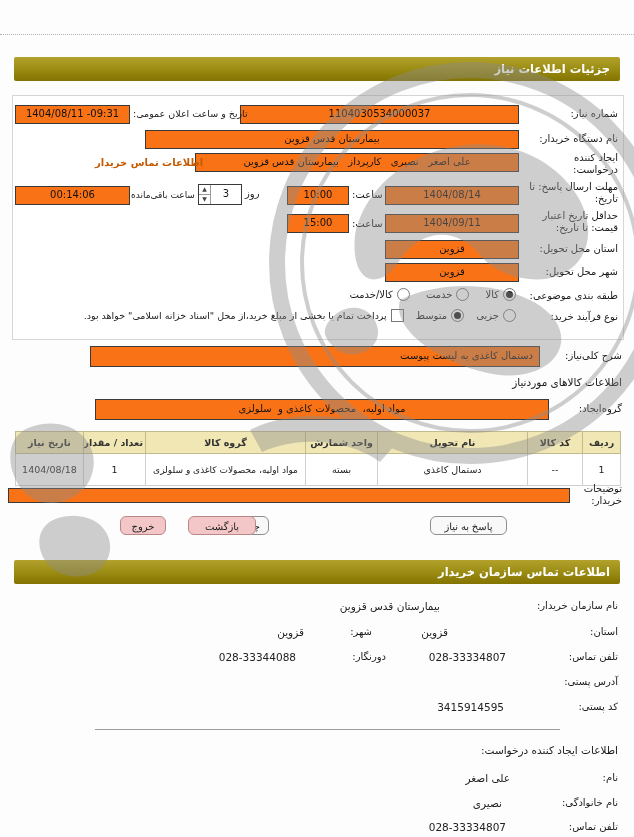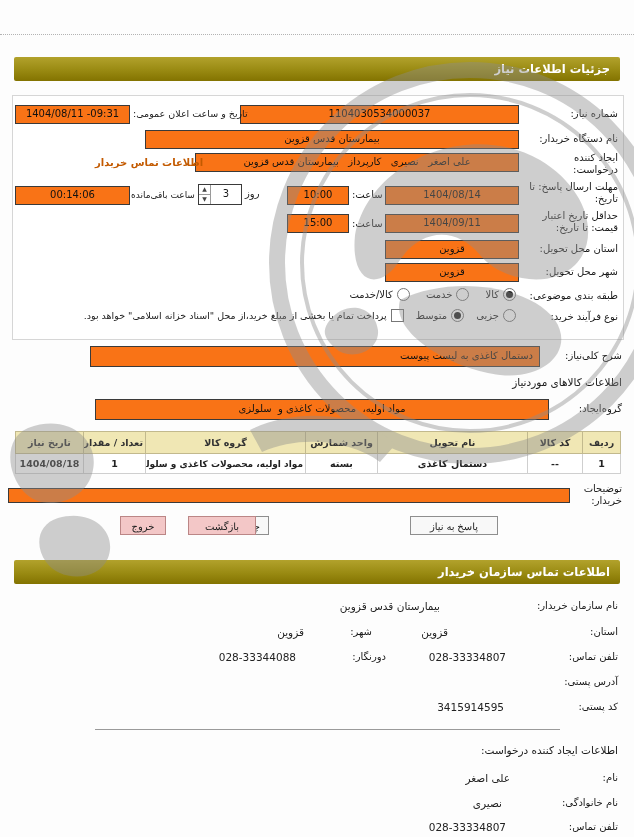--- a/index.html
+++ b/index.html
@@ -25,23 +25,23 @@
   .checkbox{display:inline-block;width:11px;height:11px;border:1px solid #777;background:#fff;flex:0 0 auto;}
   .spinner{position:absolute;left:198px;top:184px;width:42px;height:19px;border:1px solid #3a3a3a;background:#fff;display:flex;direction:ltr;}
   .spin-arrows{width:11px;border-right:1px solid #9a9a9a;display:flex;flex-direction:column;}
   .spin-up,.spin-down{flex:1;font-size:6px;line-height:8px;text-align:center;color:#444;}
   .spin-up{border-bottom:1px solid #9a9a9a;}
   .spin-up::before{content:"▲";}
   .spin-down::before{content:"▼";}
   .spin-val{flex:1;text-align:center;font-size:10px;line-height:18px;}
   .goods-table{position:absolute;left:15px;top:431px;width:605px;border-collapse:collapse;table-layout:fixed;font-size:9.5px;}
   .goods-table th{background:#f0e7b4;border:1px solid #c2b98d;height:21px;font-weight:bold;color:#333;padding:0 2px;overflow:hidden;white-space:nowrap;}
-  .goods-table td{background:#fff;border:1px solid #cfcfcf;height:19px;text-align:center;color:#222;padding:0 2px;overflow:hidden;white-space:nowrap;font-weight:bold;}
+  .goods-table td{background:#fff;border:1px solid #cfcfcf;height:19px;text-align:center;color:#222;padding:6px 2px;overflow:hidden;white-space:nowrap;}
   .btn{position:absolute;top:516px;height:19px;line-height:17px;font-size:10px;text-align:center;
-       background:#f8f8f8;border:1px solid #8e8e8e;border-radius:0;cursor:pointer;color:#222;box-sizing:border-box;white-space:nowrap;}
+       background:#f8f8f8;border:1px solid #8e8e8e;border-radius:6px;cursor:pointer;color:#222;box-sizing:border-box;white-space:nowrap;}
   .btn.pink{background:#f3c7c7;border-color:#bb8686;}
   .divider{position:absolute;left:95px;top:729px;width:465px;border-top:1px solid #9a9a9a;}
   .watermark{position:absolute;left:0;top:0;z-index:60;pointer-events:none;opacity:.42;}
 </style>
 </head>
 <body>
 
 <div class="page">
 
   <div class="dotline"></div>
@@ -159,21 +159,21 @@
         <td style="font-size:9px">مواد اولیه، محصولات کاغذی و سلولزی</td>
         <td>1</td>
         <td class="ltrv">1404/08/18</td>
       </tr>
     </tbody>
   </table>
 
   <div class="lbl wrap" style="right:12px;top:483px;width:60px">توضیحات خریدار:</div>
   <div class="box rt" style="left:8px;top:488px;width:554px;height:13px;line-height:12px"></div>
 
-  <button class="btn" style="left:410px;width:88px">پاسخ به نیاز</button>
+  <button class="btn" style="left:430px;width:77px">پاسخ به نیاز</button>
   <button class="btn" style="left:232px;width:37px">چاپ</button>
   <button class="btn pink" style="left:188px;width:68px">بازگشت</button>
   <button class="btn pink" style="left:120px;width:46px">خروج</button>
 
   <div class="goldbar" style="top:560px">
     <span>اطلاعات تماس سازمان خریدار</span>
   </div>
 
   <div class="lbl" style="right:16px;top:600px">نام سازمان خریدار:</div>
   <div class="plain" style="right:194px;top:600px">بیمارستان قدس قزوین</div>

